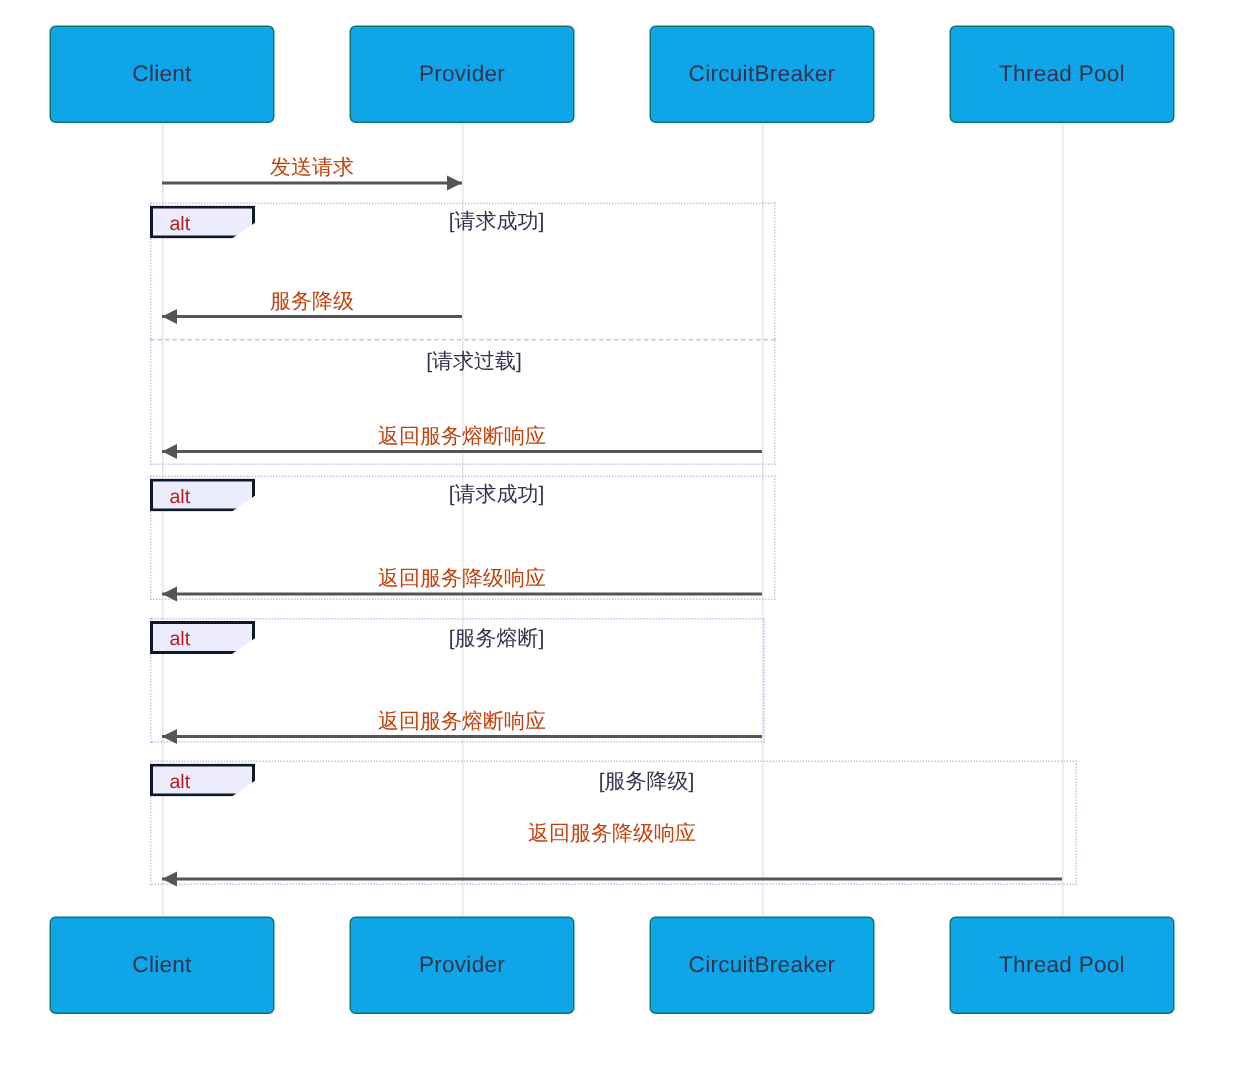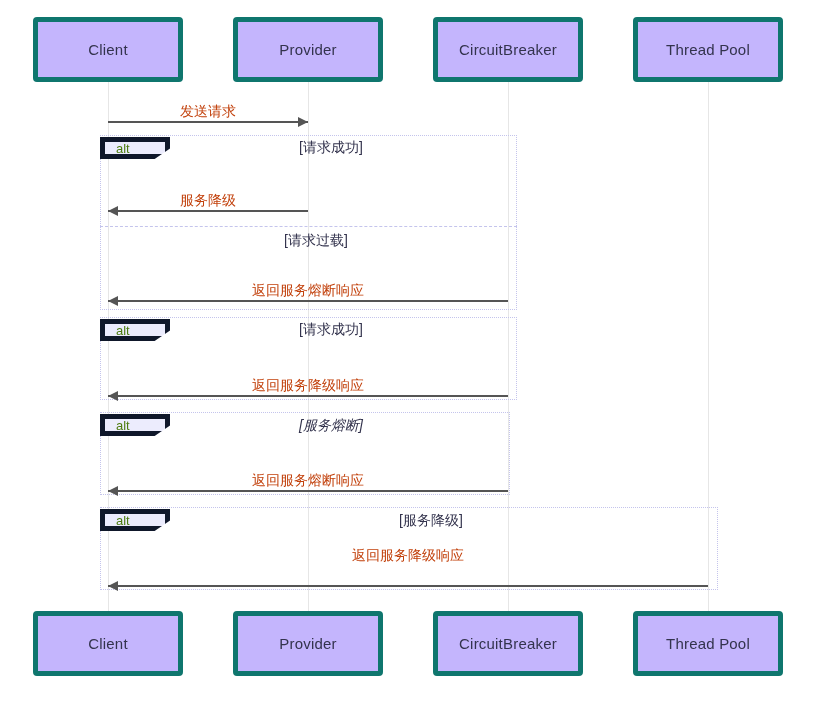--- a/index.html
+++ b/index.html
@@ -16,22 +16,22 @@
   }
   #diagram {
     position: absolute;
     left: 0; top: 0;
     width: 831px;
     height: 712px;
   }
   .participant-box {
     position: absolute;
     box-sizing: border-box;
-    background: #c4b5fd;
-    border: 5px solid #0f766e;
+    background: #0ea5e9;
+    border: 1px solid #0f766e;
     border-radius: 4px;
     display: flex;
     align-items: center;
     justify-content: center;
     color: #33334d;
     font-size: 15px;
     letter-spacing: 0.2px;
   }
   .lifeline {
     position: absolute;
@@ -46,22 +46,22 @@
   }
   .alt-divider {
     position: absolute;
     height: 0;
     border-top: 1.5px dashed #c4c4ec;
   }
   .alt-tag {
     position: absolute;
     height: 22px;
     background: #ececfd;
-    border: 5px solid #0f172a;
-    color: #4d7c0f;
+    border: 2px solid #0f172a;
+    color: #b91c1c;
     font-size: 13px;
     display: flex;
     align-items: center;
     padding-left: 11px;
     box-sizing: border-box;
     clip-path: polygon(0 0, 100% 0, 100% 52%, 78% 100%, 0 100%);
   }
   .cond-label {
     position: absolute;
     color: #33334d;
@@ -109,21 +109,21 @@
     <div class="alt-block" style="left: 100px; top: 135px; width: 417px; height: 175px;"></div>
     <div class="alt-tag" style="left: 100px; top: 137px; width: 70px;">alt</div>
     <div class="alt-divider" style="left: 100px; top: 226px; width: 417px;"></div>
     <div class="cond-label" style="left: 331px; top: 139px;">[请求成功]</div>
     <div class="cond-label" style="left: 316px; top: 232px;">[请求过载]</div>
     <div class="alt-block" style="left: 100px; top: 317px; width: 417px; height: 83px;"></div>
     <div class="alt-tag" style="left: 100px; top: 319px; width: 70px;">alt</div>
     <div class="cond-label" style="left: 331px; top: 321px;">[请求成功]</div>
     <div class="alt-block" style="left: 100px; top: 412px; width: 410px; height: 83px;"></div>
     <div class="alt-tag" style="left: 100px; top: 414px; width: 70px;">alt</div>
-    <div class="cond-label" style="left: 331px; top: 417px; font-style: italic;">[服务熔断]</div>
+    <div class="cond-label" style="left: 331px; top: 417px;">[服务熔断]</div>
     <div class="alt-block" style="left: 100px; top: 507px; width: 618px; height: 83px;"></div>
     <div class="alt-tag" style="left: 100px; top: 509px; width: 70px;">alt</div>
     <div class="cond-label" style="left: 431px; top: 512px;">[服务降级]</div>
     <div class="msg-line" style="left: 108px; top: 121px; width: 200px;"></div>
     <div class="arrow-head right" style="left: 298px; top: 117px;"></div>
     <div class="msg-label" style="left: 208px; top: 103px;">发送请求</div>
     <div class="msg-line" style="left: 108px; top: 210px; width: 200px;"></div>
     <div class="arrow-head left" style="left: 108px; top: 206px;"></div>
     <div class="msg-label" style="left: 208px; top: 192px;">服务降级</div>
     <div class="msg-line" style="left: 108px; top: 300px; width: 400px;"></div>

